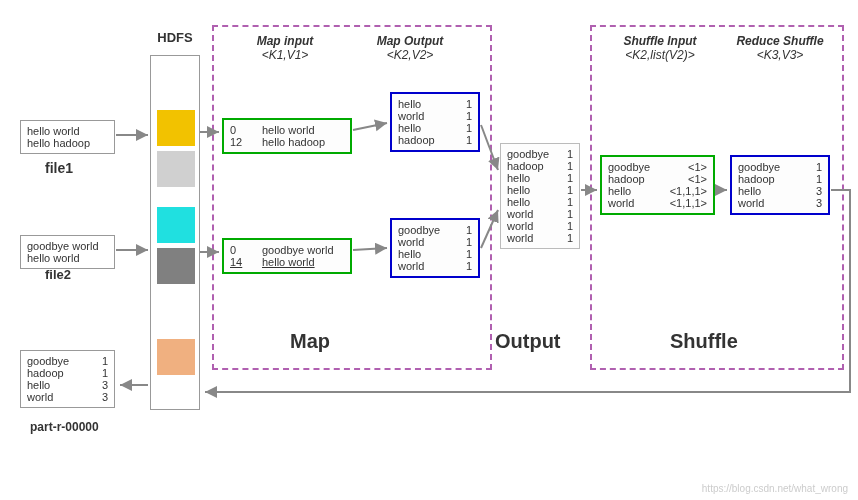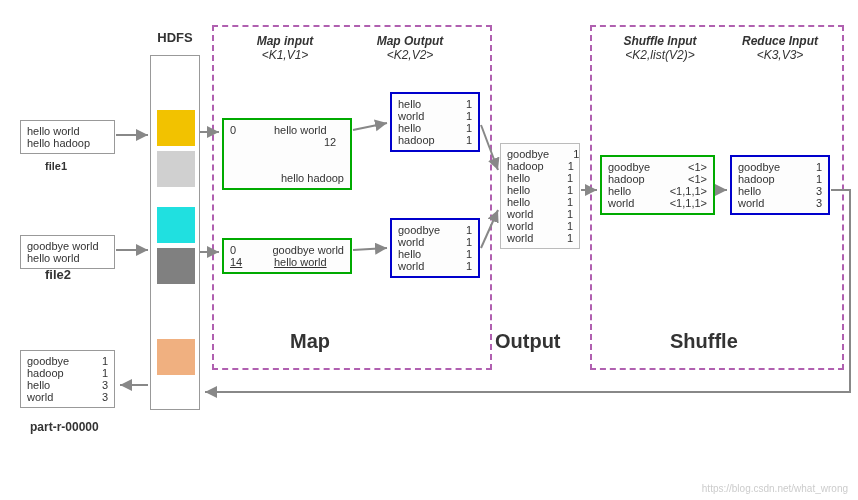--- a/index.html
+++ b/index.html
@@ -7,42 +7,42 @@
 .abs { position: absolute; }
 .box { border: 1px solid #999; background: #fff; padding: 4px 6px; }
 .dashed-box { border: 2px dashed #b060b0; }
 .title { font-size: 13px; font-weight: bold; text-align: center; }
 .subtitle { font-size: 12px; text-align: center; font-style: italic; }
 .stage-label { font-size: 20px; font-weight: bold; text-align: center; }
 .hdfs-block { width: 38px; height: 36px; margin: 5px auto; }
 .green-box { border: 2px solid #0a0; background: #fdfdfd; padding: 4px 6px; font-size: 11px; }
 .blue-box { border: 2px solid #00c; background: #fdfdfd; padding: 4px 6px; font-size: 11px; }
 .gray-box { border: 1px solid #bbb; background: #fdfdfd; padding: 4px 6px; font-size: 11px; }
-.kv-row { display: flex; justify-content: space-between; gap: 24px; white-space: nowrap; align-items: flex-end; }
+.kv-row { display: flex; justify-content: space-between; gap: 12px; white-space: nowrap; }
 .arrow { stroke: #888; stroke-width: 2; fill: none; }
 .arrowhead { fill: #888; }
 .watermark { position: absolute; bottom: 6px; right: 10px; font-size: 10px; color: #ccc; margin-left: 24px; }
 </style>
 </head>
 <body>
 
 <div class="abs title" style="left:140px; top:30px; width:70px;">HDFS</div>
 <div class="abs box" style="left:150px; top:55px; width:50px; height:355px;">
   <div class="hdfs-block" style="background:#f2c200; margin-top:50px;"></div>
   <div class="hdfs-block" style="background:#d0d0d0;"></div>
   <div class="hdfs-block" style="background:#20e0e0; margin-top:20px;"></div>
   <div class="hdfs-block" style="background:#808080;"></div>
   <div class="hdfs-block" style="background:#f0b080; margin-top:55px;"></div>
 </div>
 
 <div class="abs box" style="left:20px; top:120px; width:95px;">
   <div>hello world</div>
   <div>hello hadoop</div>
 </div>
-<div class="abs" style="left:45px; top:160px; font-size:11px; font-weight:bold;">file1</div>
+<div class="abs" style="left:45px; top:160px; font-size:14px; font-weight:bold;">file1</div>
 
 <div class="abs box" style="left:20px; top:235px; width:95px;">
   <div>goodbye world</div>
   <div>hello world</div>
 </div>
 <div class="abs" style="left:45px; top:267px; font-size:13px; font-weight:bold;">file2</div>
 
 <div class="abs box" style="left:20px; top:350px; width:95px;">
   <div class="kv-row">
       <span>goodbye</span>
@@ -71,21 +71,21 @@
 <div class="abs subtitle" style="left:350px; top:34px; width:120px;text-align:center;">
   <b>Map Output</b><br>
   <span>&lt;K2,V2&gt;</span>
 </div>
 
 <div class="abs green-box" style="left:222px; top:118px; width:130px;">
   <div class="kv-row" style="justify-content:flex-start;">
       <span style="width:20px;">0</span>
       <span>hello world</span>
     </div>
-  <div class="kv-row" style="justify-content:flex-start;flex-direction:column;">
+  <div class="kv-row" style="justify-content:flex-start;">
       <span style="width:20px;">12</span>
       <span>hello hadoop</span>
     </div>
 </div>
 
 <div class="abs blue-box" style="left:390px; top:92px; width:90px;">
   <div class="kv-row">
       <span>hello</span>
       <span>1</span>
     </div>
@@ -169,21 +169,21 @@
     </div>
 </div>
 <div class="abs stage-label" style="left:495px; top:330px;">Output</div>
 
 <div class="abs dashed-box" style="left:590px; top:25px; width:254px; height:345px;"></div>
 <div class="abs subtitle" style="left:600px; top:34px; width:120px;">
   <b>Shuffle Input</b><br>
   <span>&lt;K2,list(V2)&gt;</span>
 </div>
 <div class="abs subtitle" style="left:720px; top:34px; width:120px;">
-  <b>Reduce Input</b><br>
+  <b>Reduce Shuffle</b><br>
   <span>&lt;K3,V3&gt;</span>
 </div>
 
 <div class="abs green-box" style="left:600px; top:155px; width:115px;">
   <div class="kv-row">
       <span>goodbye</span>
       <span>&lt;1&gt;</span>
     </div>
   <div class="kv-row">
       <span>hadoop</span>

